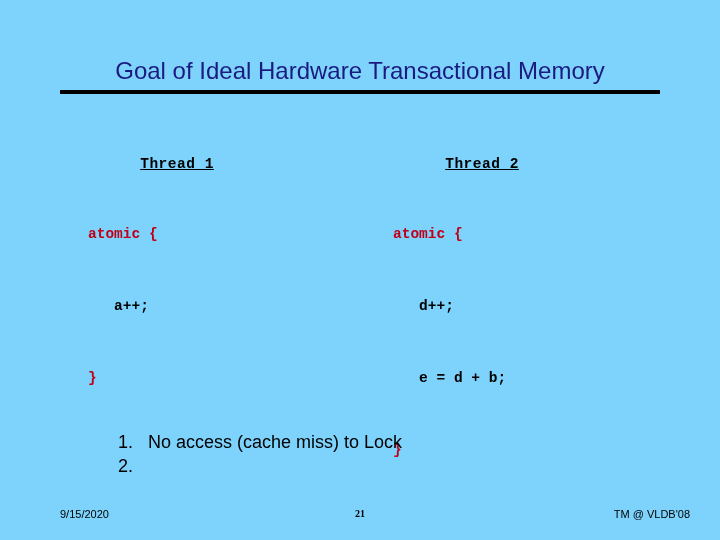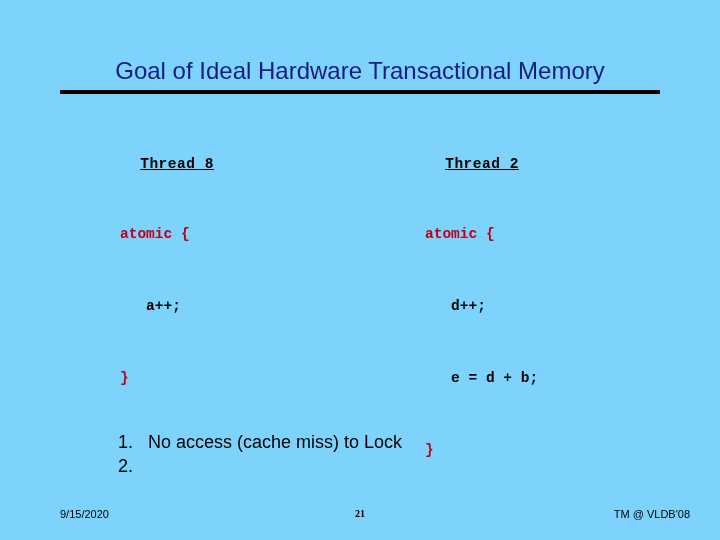--- a/index.html
+++ b/index.html
@@ -69,21 +69,20 @@
     text-decoration: underline;
     font-weight: bold;
     color: #000000;
     letter-spacing: 0.5px;
     display: inline-block;
     margin-bottom: 22px;
   }
   .code-line {
     display: block;
     white-space: pre;
-    margin-left: 32px;
   }
   .code-line.kw {
     color: #c00018;
   }
   .code-line.stmt {
     color: #000000;
   }
 
   
   .points {
@@ -155,21 +154,21 @@
 <div class="slide">
 
   <div class="title-block">
     <div class="slide-title">Goal of Ideal Hardware Transactional Memory</div>
     <div class="title-rule"></div>
   </div>
 
   <div class="code-area">
 
     <div class="code-col col-1">
-      <span class="thread-label">Thread 8</span>
+      <span class="thread-label">Thread 1</span>
       <span class="code-line kw">atomic {</span>
       <span class="code-line stmt">   a++;</span>
       <span class="code-line kw">}</span>
     </div>
 
     <div class="code-col col-2">
       <span class="thread-label">Thread 2</span>
       <span class="code-line kw">atomic {</span>
       <span class="code-line stmt">   d++;</span>
       <span class="code-line stmt">   e = d + b;</span>

